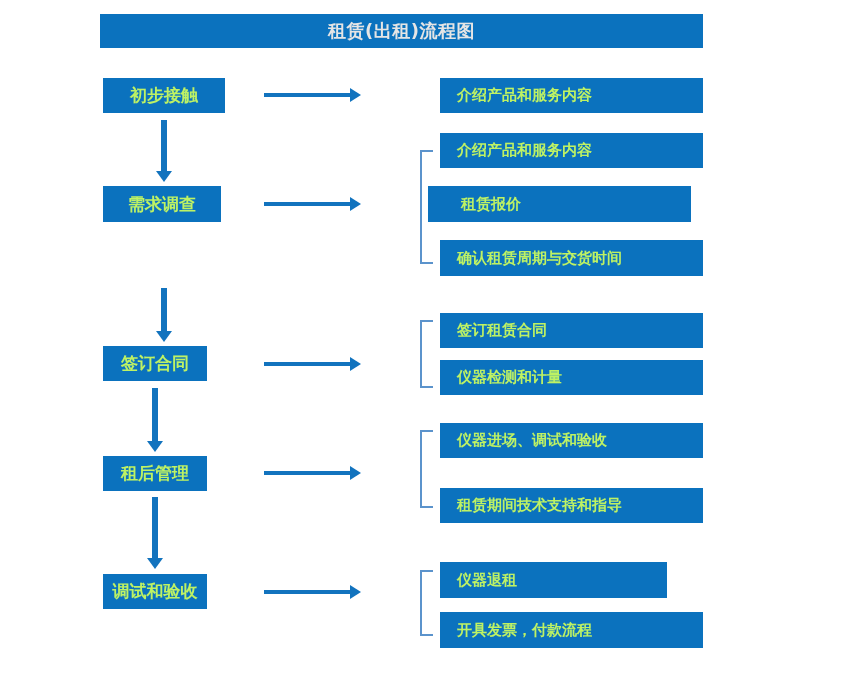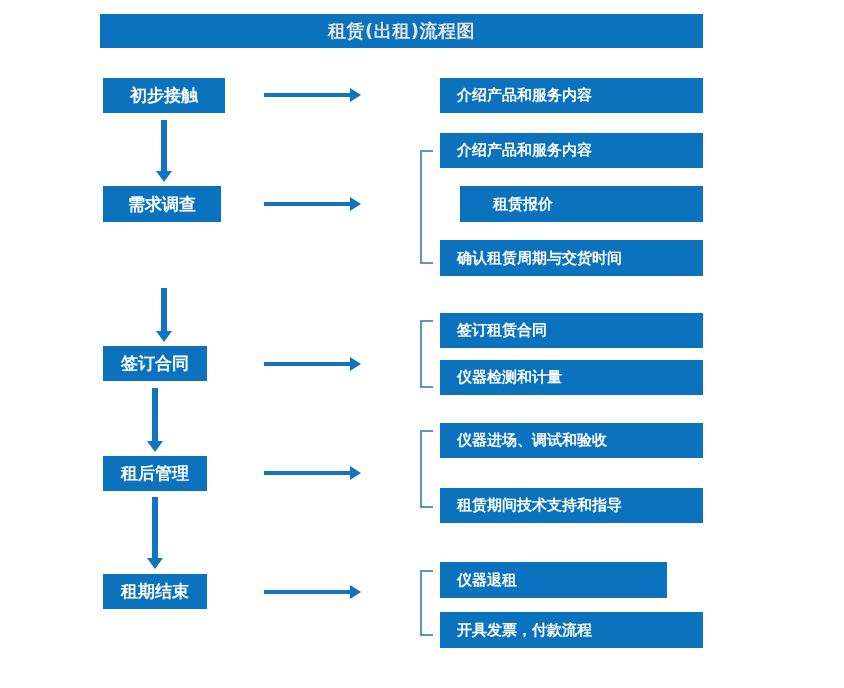--- a/index.html
+++ b/index.html
@@ -28,21 +28,21 @@
     display: flex;
     align-items: center;
     justify-content: center;
     font-size: 18px;
     font-weight: bold;
     letter-spacing: 0.5px;
   }
   .node {
     position: absolute;
     background: #0B72BE;
-    color: #ffffff;
+    color: #bef264;
     display: flex;
     align-items: center;
     font-weight: bold;
     white-space: nowrap;
   }
   .node.stage {
     justify-content: center;
     font-size: 17px;
   }
   .node.task {
@@ -111,27 +111,27 @@
   <div class="title-bar">租赁(出租)流程图</div>
 
   <div class="node stage" style="left:103px; top:78px; width:122px; height:35px;">初步接触</div>
 
   <div class="node stage" style="left:103px; top:186px; width:118px; height:36px;">需求调查</div>
 
   <div class="node stage" style="left:103px; top:346px; width:104px; height:35px;">签订合同</div>
 
   <div class="node stage" style="left:103px; top:456px; width:104px; height:35px;">租后管理</div>
 
-  <div class="node stage" style="left:103px; top:574px; width:104px; height:35px;">租期结束</div>
+  <div class="node stage" style="left:103px; top:574px; width:104px; height:35px;">调试和验收</div>
 
   <div class="node task" style="left:440px; top:78px; width:263px; height:35px;">介绍产品和服务内容</div>
 
   <div class="node task" style="left:440px; top:133px; width:263px; height:35px;">介绍产品和服务内容</div>
 
-  <div class="node task" style="left:460px; top:186px; width:243px; height:36px;padding-left:33px;">租赁报价</div>
+  <div class="node task" style="left:428px; top:186px; width:263px; height:36px;padding-left:33px;">租赁报价</div>
 
   <div class="node task" style="left:440px; top:240px; width:263px; height:36px;">确认租赁周期与交货时间</div>
 
   <div class="node task" style="left:440px; top:313px; width:263px; height:35px;">签订租赁合同</div>
 
   <div class="node task" style="left:440px; top:360px; width:263px; height:35px;">仪器检测和计量</div>
 
   <div class="node task" style="left:440px; top:423px; width:263px; height:35px;">仪器进场、调试和验收</div>
 
   <div class="node task" style="left:440px; top:488px; width:263px; height:35px;">租赁期间技术支持和指导</div>

